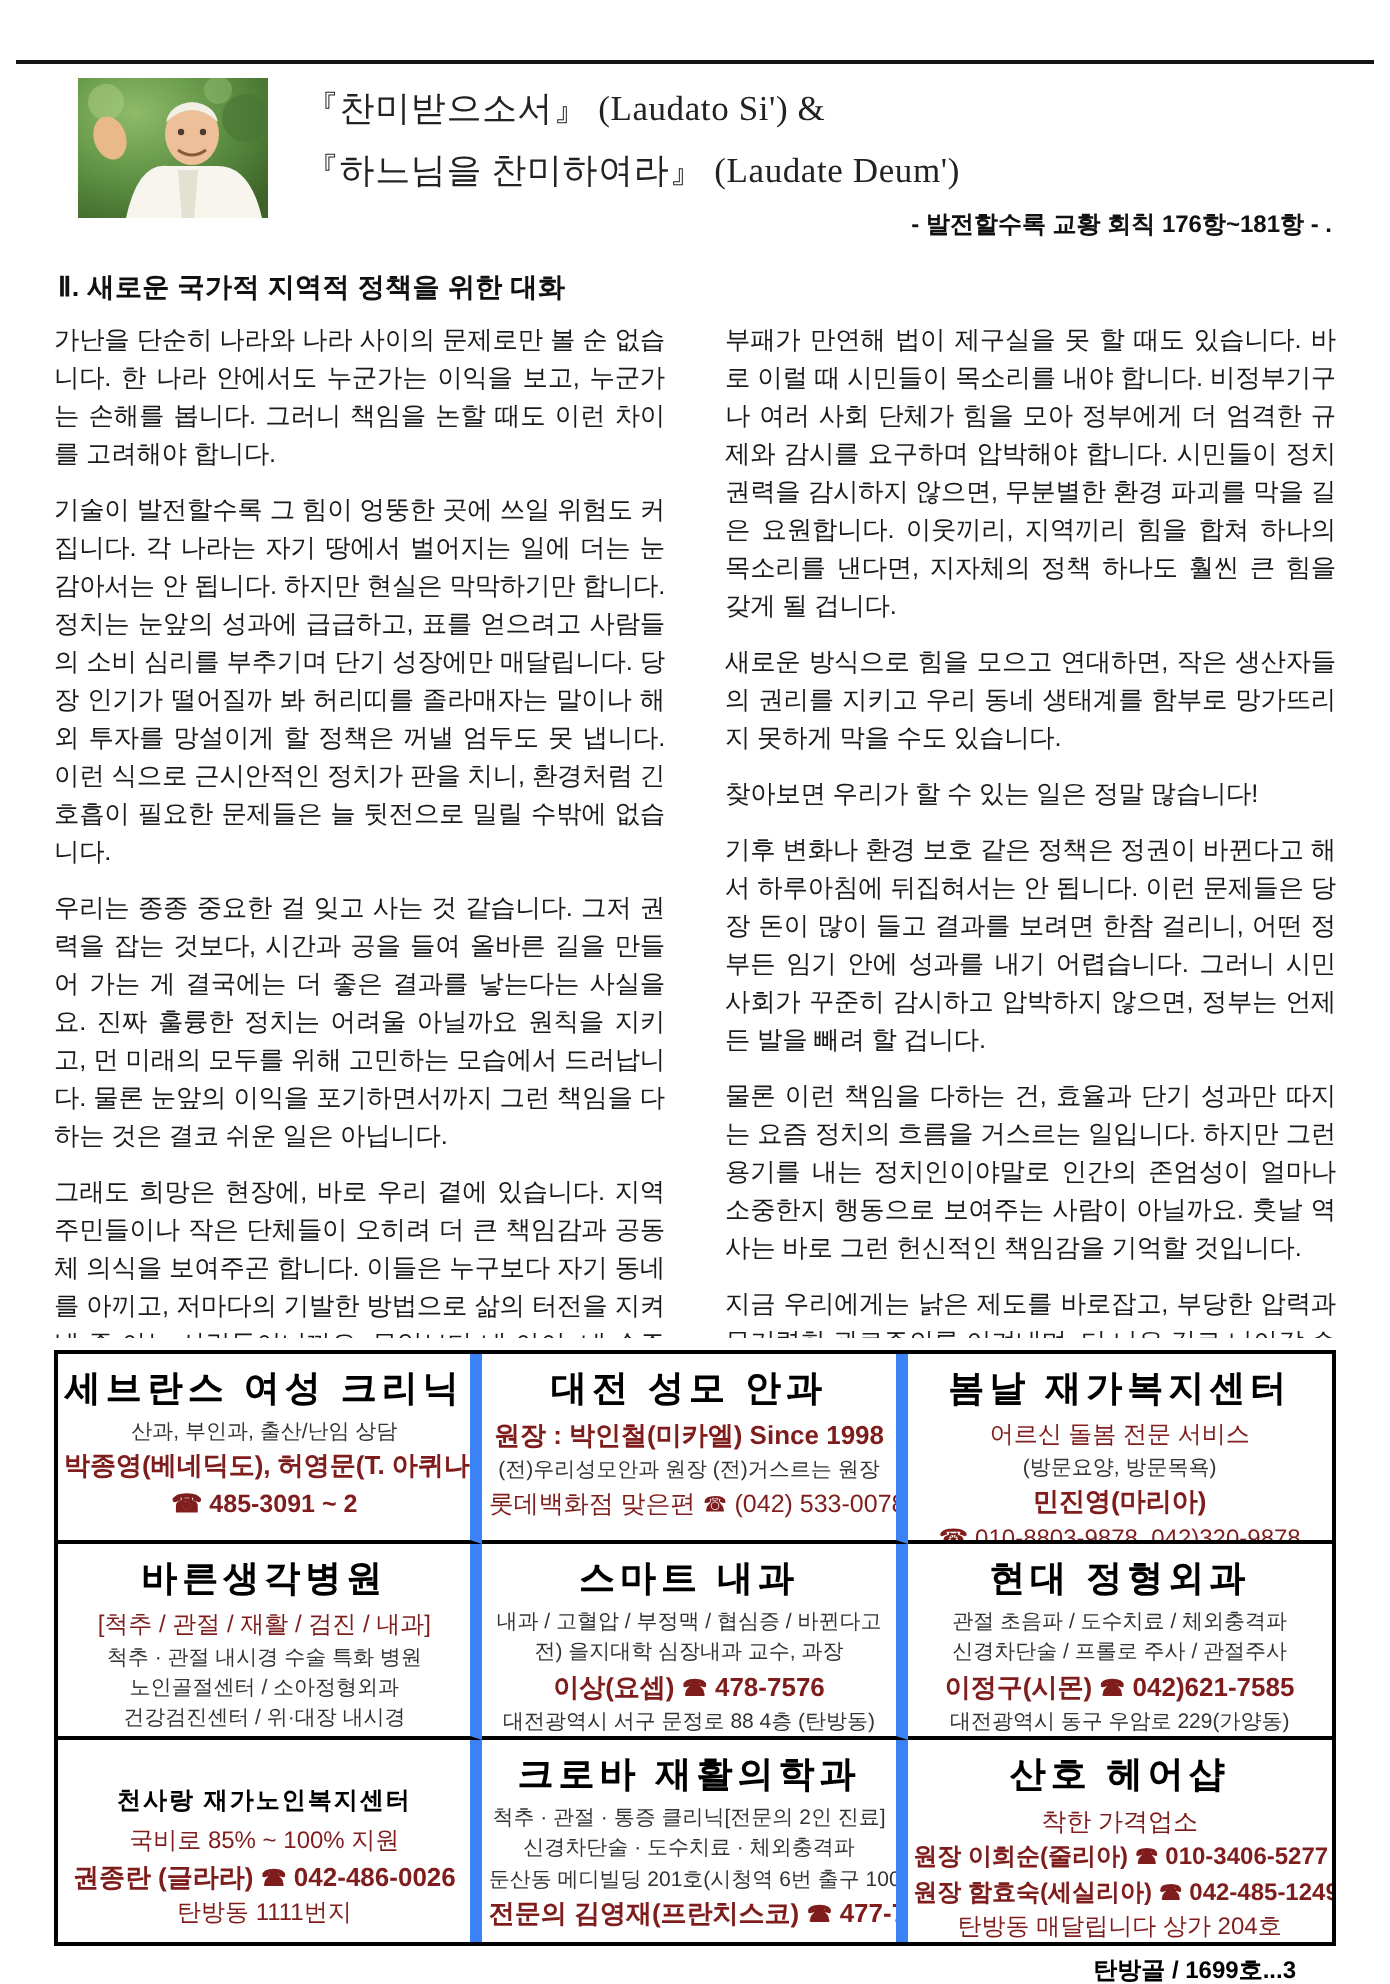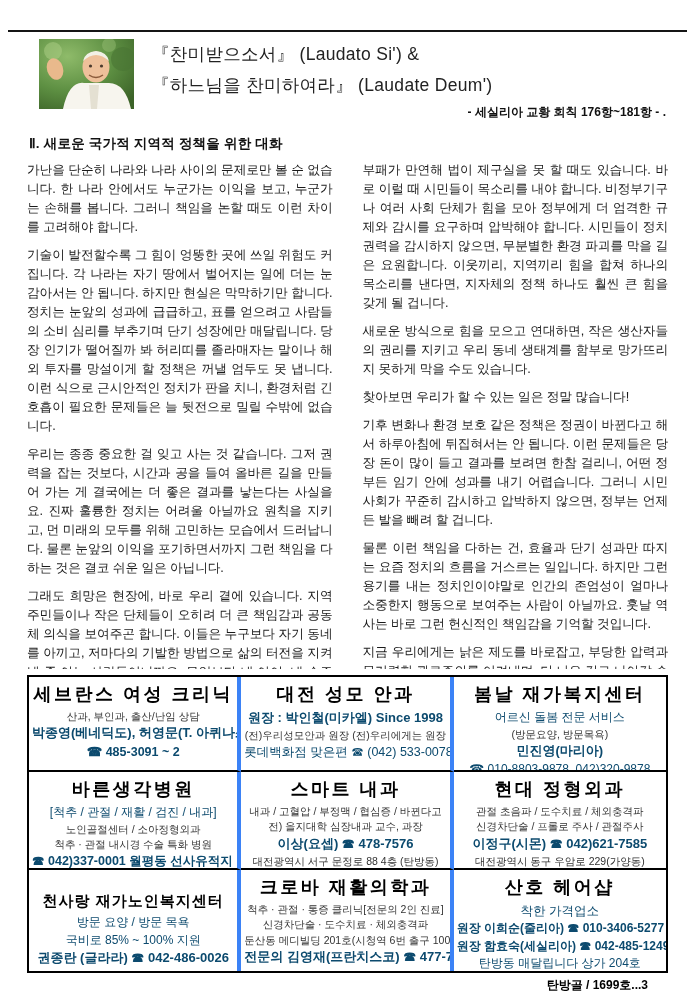--- a/index.html
+++ b/index.html
@@ -19,21 +19,21 @@
   }
   
   .header { display:flex; margin-top:7px; }
   .pope-photo {
     width:95px; height:70px; flex:0 0 95px;
     margin-left:12px; overflow:hidden;
   }
   .header-text { flex:1; padding-left:18px; }
   .book-title {
     font-size:17.5px; line-height:1.75; letter-spacing:0.3px;
-    color:#222; white-space:nowrap;
+    color:#222; white-space:nowrap;font-family:Liberation Serif, serif;
   }
   .citation {
     text-align:right; font-weight:bold; font-size:12px;
     margin-top:4px; padding-right:2px; color:#111;
   }
   
   .section-heading {
     font-weight:bold; font-size:13.5px; letter-spacing:0.2px;
     margin:14px 0 8px 2px;
   }
@@ -46,32 +46,32 @@
   }
   
   .ads {
     border:2px solid #000;
     display:grid;
     grid-template-columns:1fr 1fr 1fr;
     grid-template-rows:95px 98px 101px;
     margin-top:6px;
   }
   .ad {
-    border-right:4px solid #3b82f6;
+    border-right:6px solid #3b82f6;
     border-bottom:2px solid #000;
     text-align:center; padding:4px 3px 2px 3px; overflow:hidden;
   }
   .ad:nth-child(3n) { border-right:none; }
   .ad:nth-child(n+7) { border-bottom:none; }
   .ad-title {
     font-size:18px; font-weight:600; letter-spacing:2.5px;
     white-space:nowrap; margin:1px 0 3px 0; color:#000;
   }
-  .ad-title.t-sm { font-size:15px; letter-spacing:1px;margin-top:18px; }
-  .ln   { font-size:12px;   line-height:1.45; color:#0c4a6e; white-space:nowrap; }
+  .ad-title.t-sm { font-size:12px; letter-spacing:1px;margin-top:18px; }
+  .ln   { font-size:12px;   line-height:1.45; color:#7f1d1d; white-space:nowrap; }
   .ln.sm{ font-size:10.5px; color:#333; }
   .ln.md{ font-size:12.5px; }
   .ln.b { font-weight:bold; }
   .ln.bl{ font-weight:bold; font-size:13px; }
   
   .footer {
     text-align:right; font-weight:bold; font-size:12px;
     padding-right:20px; margin-top:4px; color:#000;
   }
 </style>
@@ -107,21 +107,21 @@
 
         <circle cx="51.5" cy="27" r="1.6" fill="#4b3a2d"></circle>
         <circle cx="62.5" cy="27" r="1.6" fill="#4b3a2d"></circle>
 
         <path d="M50,36 Q57,41 64,36" stroke="#8a5a3a" stroke-width="1.4" fill="none"></path>
       </svg>
     </div>
     <div class="header-text">
       <div class="book-title">『찬미받으소서』 (Laudato Si') &amp;</div>
       <div class="book-title">『하느님을 찬미하여라』 (Laudate Deum')</div>
-      <div class="citation">- 세실리아 교황 회칙 176항~181항 - .</div>
+      <div class="citation">- 발전할수록 교황 회칙 176항~181항 - .</div>
     </div>
   </div>
 
   <div class="section-heading">Ⅱ. 새로운 국가적 지역적 정책을 위한 대화</div>
 
   <div class="columns">
     <div class="col">
       <p>가난을 단순히 나라와 나라 사이의 문제로만 볼 순 없습니다. 한 나라 안에서도 누군가는 이익을 보고, 누군가는 손해를 봅니다. 그러니 책임을 논할 때도 이런 차이를 고려해야 합니다.</p>
       <p>기술이 발전할수록 그 힘이 엉뚱한 곳에 쓰일 위험도 커집니다. 각 나라는 자기 땅에서 벌어지는 일에 더는 눈감아서는 안 됩니다. 하지만 현실은 막막하기만 합니다. 정치는 눈앞의 성과에 급급하고, 표를 얻으려고 사람들의 소비 심리를 부추기며 단기 성장에만 매달립니다. 당장 인기가 떨어질까 봐 허리띠를 졸라매자는 말이나 해외 투자를 망설이게 할 정책은 꺼낼 엄두도 못 냅니다. 이런 식으로 근시안적인 정치가 판을 치니, 환경처럼 긴 호흡이 필요한 문제들은 늘 뒷전으로 밀릴 수밖에 없습니다.</p>
       <p>우리는 종종 중요한 걸 잊고 사는 것 같습니다. 그저 권력을 잡는 것보다, 시간과 공을 들여 올바른 길을 만들어 가는 게 결국에는 더 좋은 결과를 낳는다는 사실을요. 진짜 훌륭한 정치는 어려울 아닐까요 원칙을 지키고, 먼 미래의 모두를 위해 고민하는 모습에서 드러납니다. 물론 눈앞의 이익을 포기하면서까지 그런 책임을 다하는 것은 결코 쉬운 일은 아닙니다.</p>
@@ -142,38 +142,39 @@
     <div class="ad">
       <div class="ad-title">세브란스 여성 크리닉</div>
       <div class="ln sm">산과, 부인과, 출산/난임 상담</div>
       <div class="ln bl">박종영(베네딕도), 허영문(T. 아퀴나스)</div>
       <div class="ln b md">☎ 485-3091 ~ 2</div>
     </div>
 
     <div class="ad">
       <div class="ad-title">대전 성모 안과</div>
       <div class="ln bl">원장 : 박인철(미카엘) Since 1998</div>
-      <div class="ln sm">(전)우리성모안과 원장 (전)우리에게는 원장</div>
+      <div class="ln sm">(전)우리성모안과 원장 (전)거스르는 원장</div>
       <div class="ln md">롯데백화점 맞은편 ☎ (042) 533-0078</div>
     </div>
 
     <div class="ad">
       <div class="ad-title">봄날 재가복지센터</div>
       <div class="ln">어르신 돌봄 전문 서비스</div>
       <div class="ln sm">(방문요양, 방문목욕)</div>
       <div class="ln bl">민진영(마리아)</div>
       <div class="ln">☎ 010-8803-9878, 042)320-9878</div>
 
     </div>
 
     <div class="ad">
       <div class="ad-title">바른생각병원</div>
       <div class="ln">[척추 / 관절 / 재활 / 검진 / 내과]</div>
+      <div class="ln sm">척추 · 관절 내시경 수술 특화 병원</div>
       <div class="ln sm">노인골절센터 / 소아정형외과</div>
-      <div class="ln sm">척추 · 관절 내시경 수술 특화 병원</div>
+      <div class="ln sm">건강검진센터 / 위·대장 내시경</div>
       <div class="ln b md">☎ 042)337-0001 월평동 선사유적지 옆</div>
     </div>
 
     <div class="ad">
       <div class="ad-title">스마트 내과</div>
       <div class="ln sm">내과 / 고혈압 / 부정맥 / 협심증 / 바뀐다고</div>
       <div class="ln sm">전) 을지대학 심장내과 교수, 과장</div>
       <div class="ln bl">이상(요셉)   ☎ 478-7576</div>
       <div class="ln sm">대전광역시 서구 문정로 88 4층 (탄방동)</div>
     </div>
@@ -181,21 +182,20 @@
     <div class="ad">
       <div class="ad-title">현대 정형외과</div>
       <div class="ln sm">관절 초음파 / 도수치료 / 체외충격파</div>
       <div class="ln sm">신경차단술 / 프롤로 주사 / 관절주사</div>
       <div class="ln bl">이정구(시몬) ☎ 042)621-7585</div>
       <div class="ln sm">대전광역시 동구 우암로 229(가양동)</div>
     </div>
 
     <div class="ad">
       <div class="ad-title t-sm">천사랑 재가노인복지센터</div>
-      <div class="ln">방문 요양 / 방문 목욕</div>
       <div class="ln">국비로 85% ~ 100% 지원</div>
       <div class="ln bl">권종란 (글라라) ☎ 042-486-0026</div>
       <div class="ln">탄방동 1111번지</div>
     </div>
 
     <div class="ad">
       <div class="ad-title">크로바 재활의학과</div>
       <div class="ln sm">척추 · 관절 · 통증 클리닉[전문의 2인 진료]</div>
       <div class="ln sm">신경차단술 · 도수치료 · 체외충격파</div>
       <div class="ln sm">둔산동 메디빌딩 201호(시청역 6번 출구 100m)</div>

